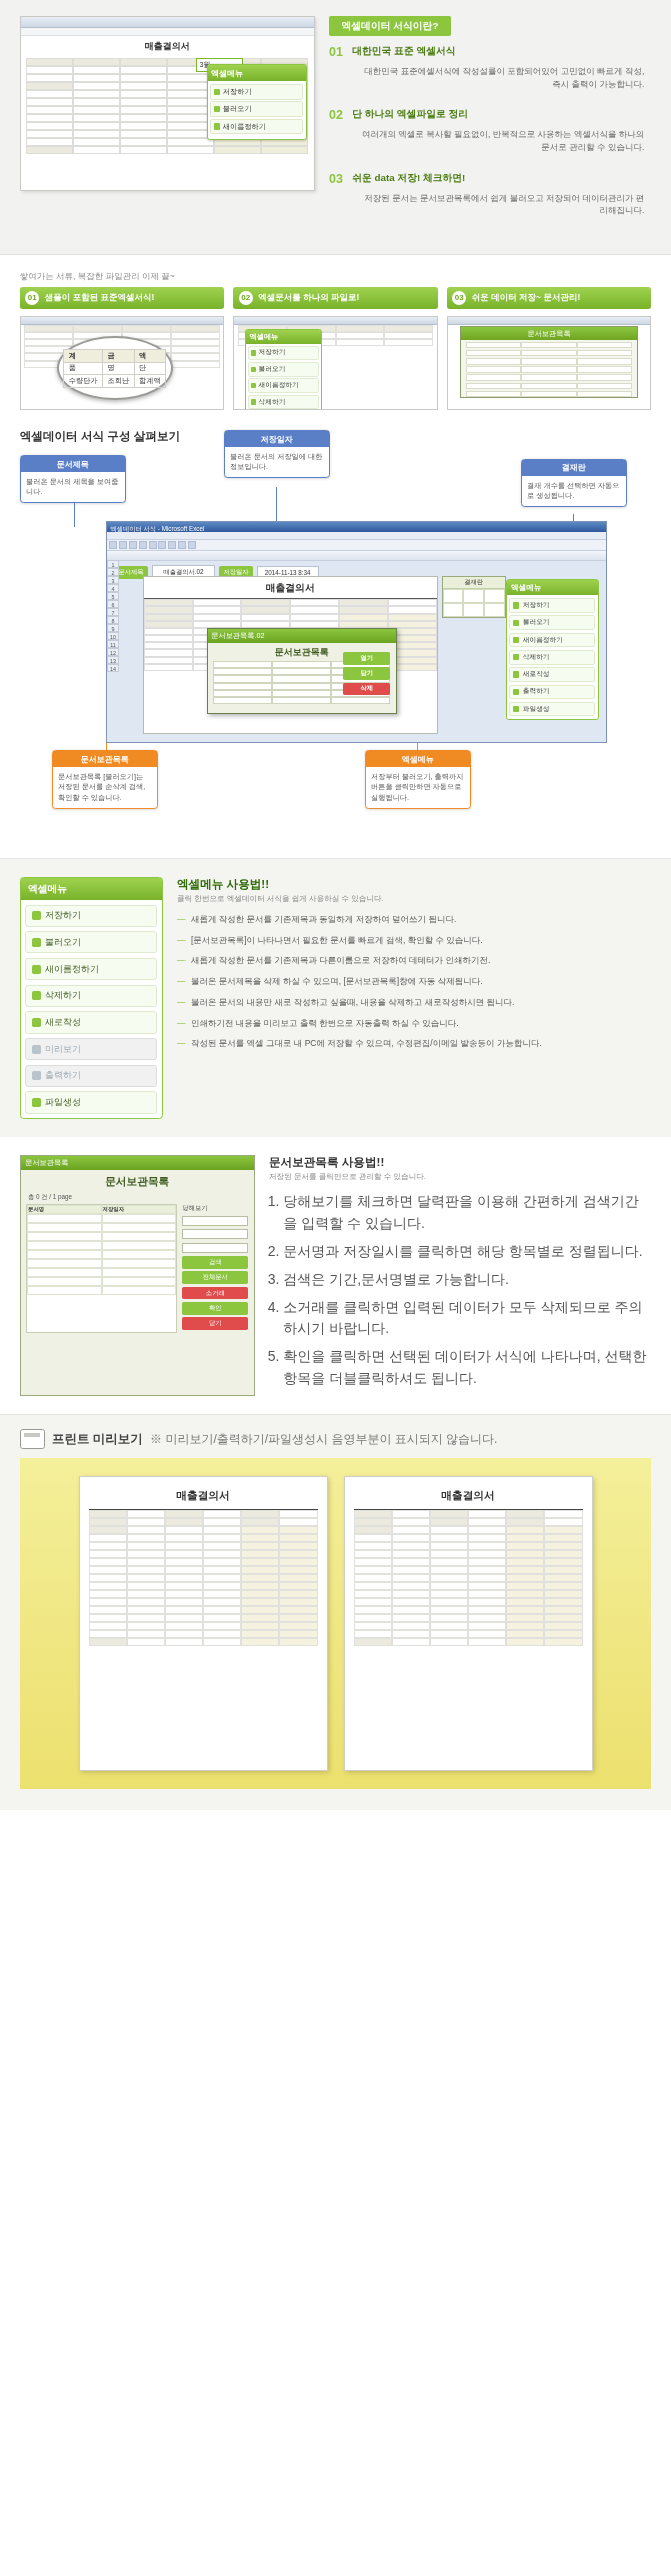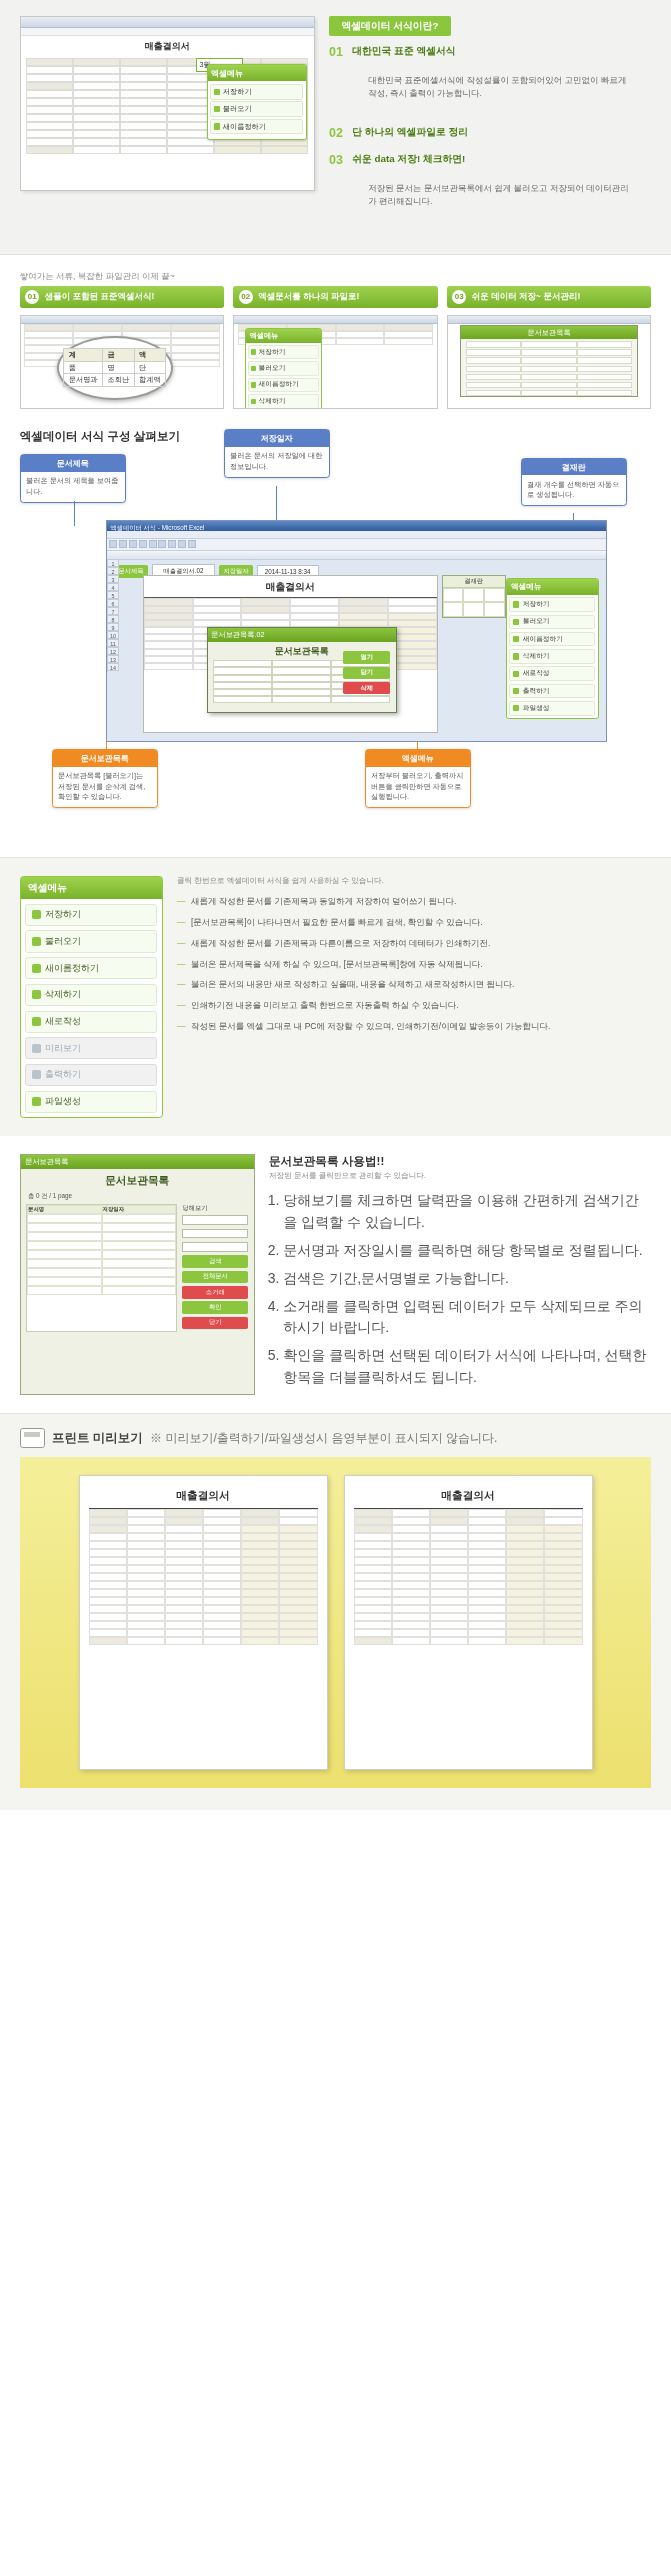--- a/index.html
+++ b/index.html
@@ -69,21 +69,21 @@
   .sel-box span { font-size:7.2px; padding:0.9px 2.7px; display:block;}
 
   .points { flex:1; }
   .points .badge {
     display:inline-block; background:#8cc63f; color:#fff; font-size:9.8px; font-weight:bold;
     padding:3.6px 12.5px; border-radius:1.8px; margin-bottom:9px;
   }
   .pt { display:flex; gap:7.2px; margin-bottom:10.7px; }
   .pt .num { color:#8cc63f; font-weight:bold; font-size:12.5px; width:16px; flex:none;}
   .pt .body h4 { margin:0 0 2.7px; font-size:9.8px; color:#4a7c12; }
-  .pt .body p { margin:16px; font-size:8.5px; line-height:1.5; color:#666; }
+  .pt .body p { margin:7px; font-size:8.5px; line-height:1.5; color:#666;text-align:right; }
 
   
   .sec2 { padding:16px 19.7px 14.3px; }
   .sec2 .small { font-size:8.5px; color:#8a8a8a; margin:0 0 3.6px; }
   .sec2 h2 { margin:0 0 12.5px; font-size:14.3px; color:#333; }
   .sec2 h2 b { color:#6fa521; }
   .steps { display:flex; gap:9px; }
   .step { flex:1; }
   .step .hd {
     display:flex; align-items:center; gap:5.4px;
@@ -381,20 +381,21 @@
         <div class="num">01</div>
         <div class="body">
           <h4>대한민국 표준 엑셀서식</h4>
           <p>대한민국 표준에셀서식에 작성설률이 포함되어있어 고민없이 빠르게 작성, 즉시 출력이 가능합니다.</p>
         </div>
       </div>
       <div class="pt">
         <div class="num">02</div>
         <div class="body">
           <h4>단 하나의 엑셀파일로 정리</h4>
+          <p>여러개의 엑셀로 복사할 필요없이, 반복적으로 사용하는 엑셀서식을 하나의 문서로 관리할 수 있습니다.</p>
         </div>
       </div>
       <div class="pt">
         <div class="num">03</div>
         <div class="body">
           <h4>쉬운 data 저장! 체크하면!</h4>
           <p>저장된 문서는 문서보관목록에서 쉽게 불러오고 저장되어 데이터관리가 편리해집니다.</p>
         </div>
       </div>
     </div>
@@ -454,21 +455,21 @@
                     <td class="h">계</td>
                   <td class="h">금</td>
                   <td class="h">액</td>
                   </tr>
               <tr>
                     <td>품</td>
                   <td>명</td>
                   <td>단</td>
                   </tr>
               <tr>
-                    <td>문서명과</td>
+                    <td>수량단가</td>
                   <td>조회난</td>
                   <td>합계액</td>
                   </tr>
             </tbody>
               </table>
           </div>
         </div>
       </div>
 
       <div class="step">
@@ -851,20 +852,21 @@
             <span class="sq"></span>
             <span>출력하기</span>
           </li>
         <li>
             <span class="sq"></span>
             <span>파일생성</span>
           </li>
       </ul>
     </div>
     <div class="usage">
+      <h3>엑셀메뉴 사용법!!</h3>
       <p class="sub">클릭 한번으로 엑셀데이터 서식을 쉽게 사용하실 수 있습니다.</p>
       <div class="row">
           <span class="dash">—</span>
           <span>새롭게 작성한 문서를 기존제목과 동일하게 저장하여 덮어쓰기 됩니다.</span>
         </div>
       <div class="row">
           <span class="dash">—</span>
           <span>[문서보관목록]이 나타나면서 필요한 문서를 빠르게 검색, 확인할 수 있습니다.</span>
         </div>
       <div class="row">
@@ -878,21 +880,21 @@
       <div class="row">
           <span class="dash">—</span>
           <span>불러온 문서의 내용만 새로 작성하고 싶을때, 내용을 삭제하고 새로작성하시면 됩니다.</span>
         </div>
       <div class="row">
           <span class="dash">—</span>
           <span>인쇄하기전 내용을 미리보고 출력 한번으로 자동출력 하실 수 있습니다.</span>
         </div>
       <div class="row">
           <span class="dash">—</span>
-          <span>작성된 문서를 엑셀 그대로 내 PC에 저장할 수 있으며, 인쇄하기전/이메일 발송등이 가능합니다.</span>
+          <span>작성된 문서를 엑셀 그대로 내 PC에 저장할 수 있으며, 수정편집/이메일 발송등이 가능합니다.</span>
         </div>
     </div>
   </div>
 
   <div class="sec5">
     <div class="keep-shot">
       <div class="kh">문서보관목록</div>
       <div class="ktitle">문서보관목록</div>
       <div style="font-size:6.3px;padding:0 7.2px 2.7px;color:#555;">총 0 건 / 1 page</div>
       <div class="kbody">

